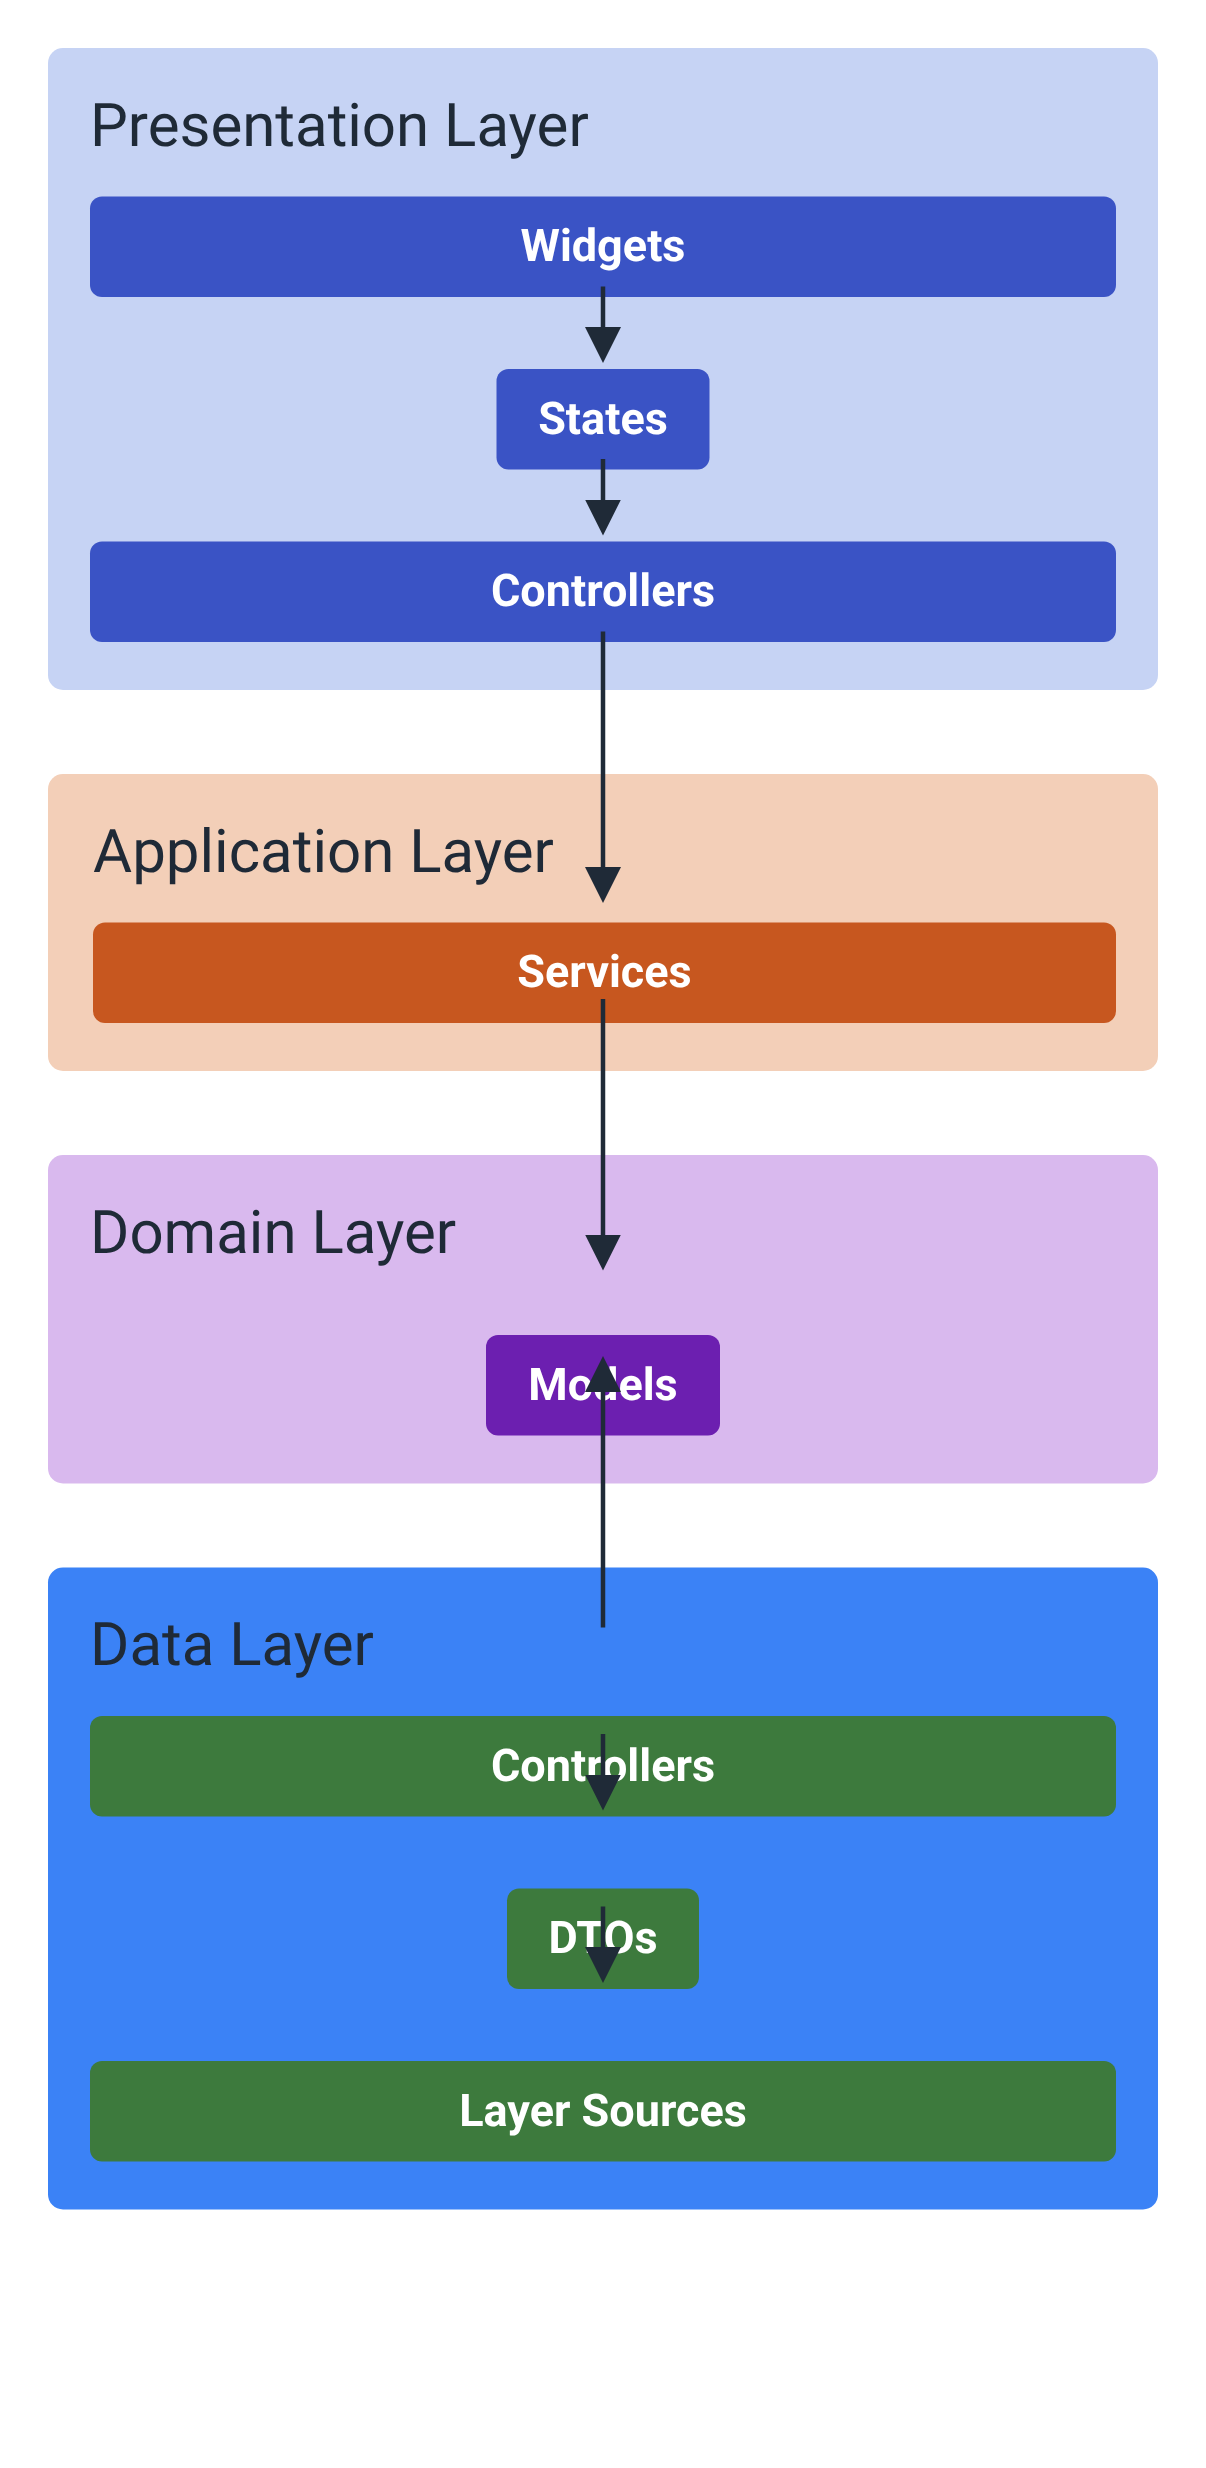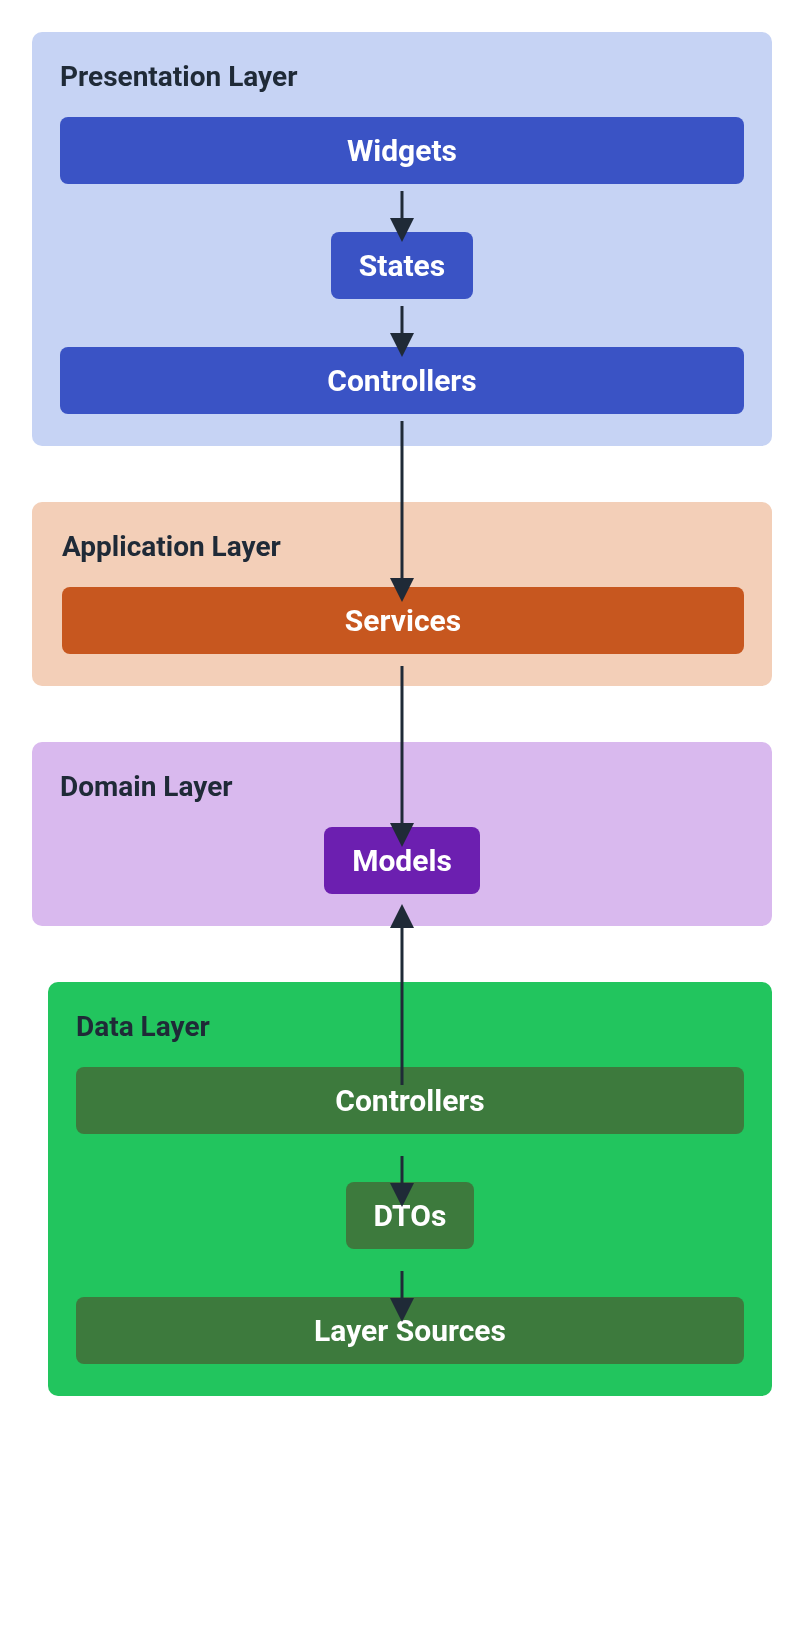--- a/index.html
+++ b/index.html
@@ -17,40 +17,40 @@
     padding: 32px;
   }
   .layer {
     border-radius: 10px;
     padding: 28px 28px 32px 28px;
     display: flex;
     flex-direction: column;
     position: relative;
   }
   .layer-title {
-    font-size: 28px;
-    font-weight: 700;
+    font-size: 40px;
+    font-weight: 400;
     color: #1f2a37;
     margin-bottom: 24px;
   }
   .node {
     border-radius: 8px;
     color: #fff;
     font-weight: 700;
     font-size: 30px;
     text-align: center;
     padding: 16px 28px;
     display: inline-block;
   }
   .node.full { display: block; width: 100%; }
   .node-row { display:flex; justify-content:center; }
   .layer.presentation { background: #c6d3f4; }
   .layer.application  { background: #f3cfb8; padding-left: 30px; }
-  .layer.domain       { background: #d9b9ee; }
-  .layer.data         { background: #22c55e; margin-left: 16px; }
+  .layer.domain       { background: #d9b9ee; gap: 21px; }
+  .layer.data         { background: #3b82f6; }
   .node.blue   { background: #3a53c5; }
   .node.orange { background: #c7571f; }
   .node.purple { background: #6c1fb0; }
   .node.green  { background: #3d7a3d; }
   svg.arrows {
     position: absolute;
     inset: 0;
     width: 804px;
     height: 1645px;
     pointer-events: none;

